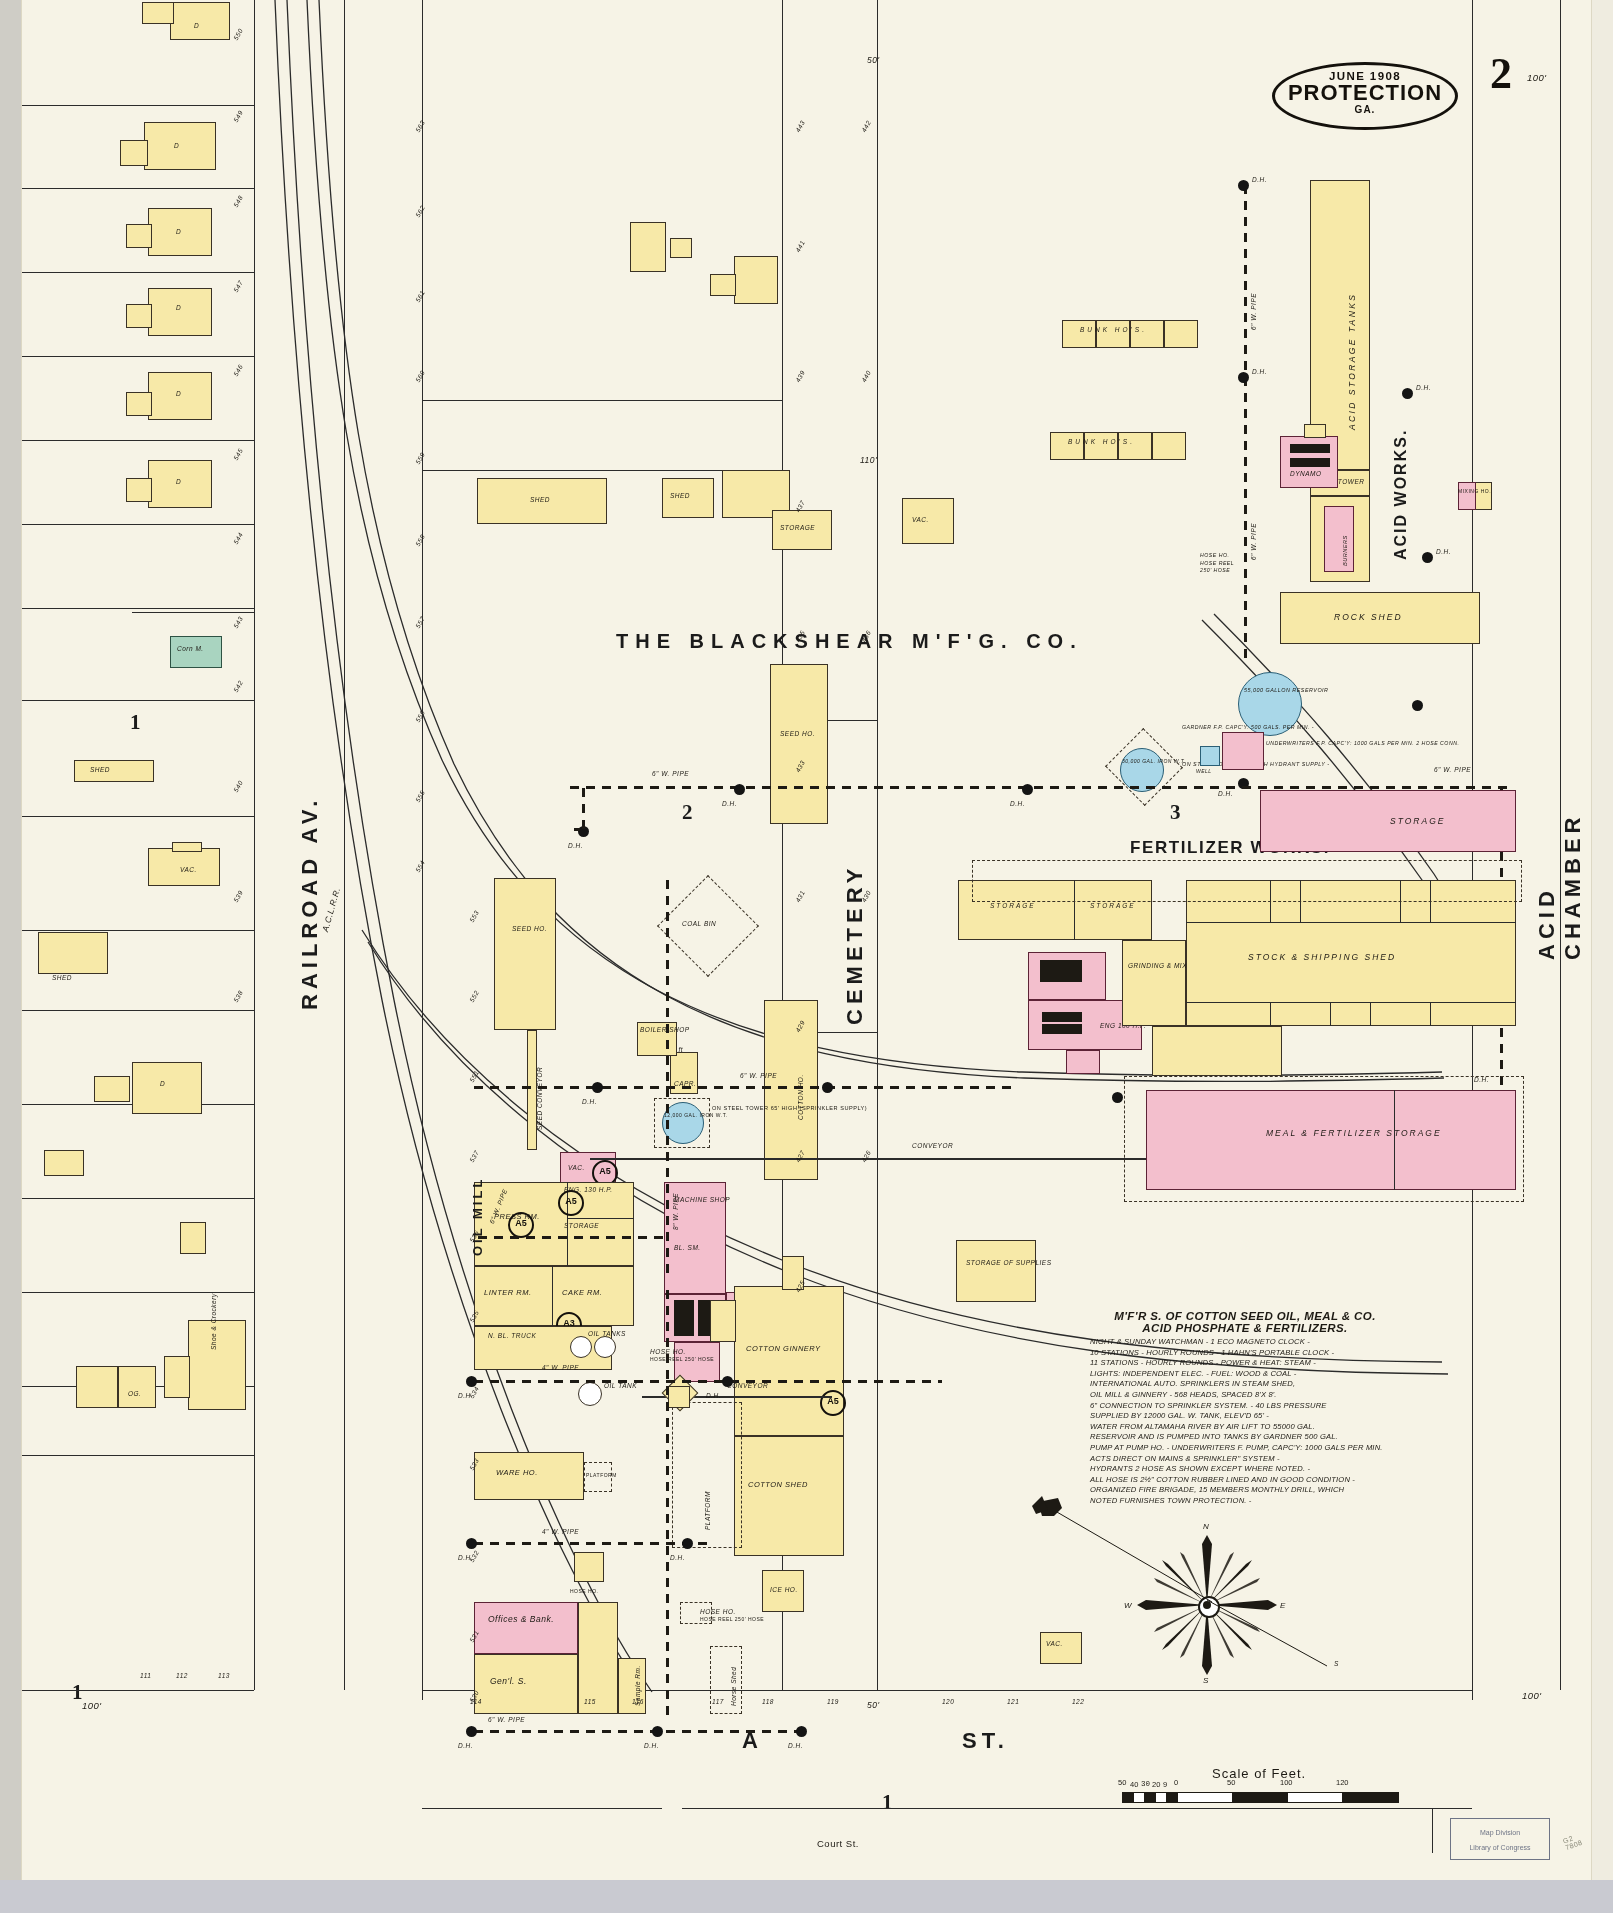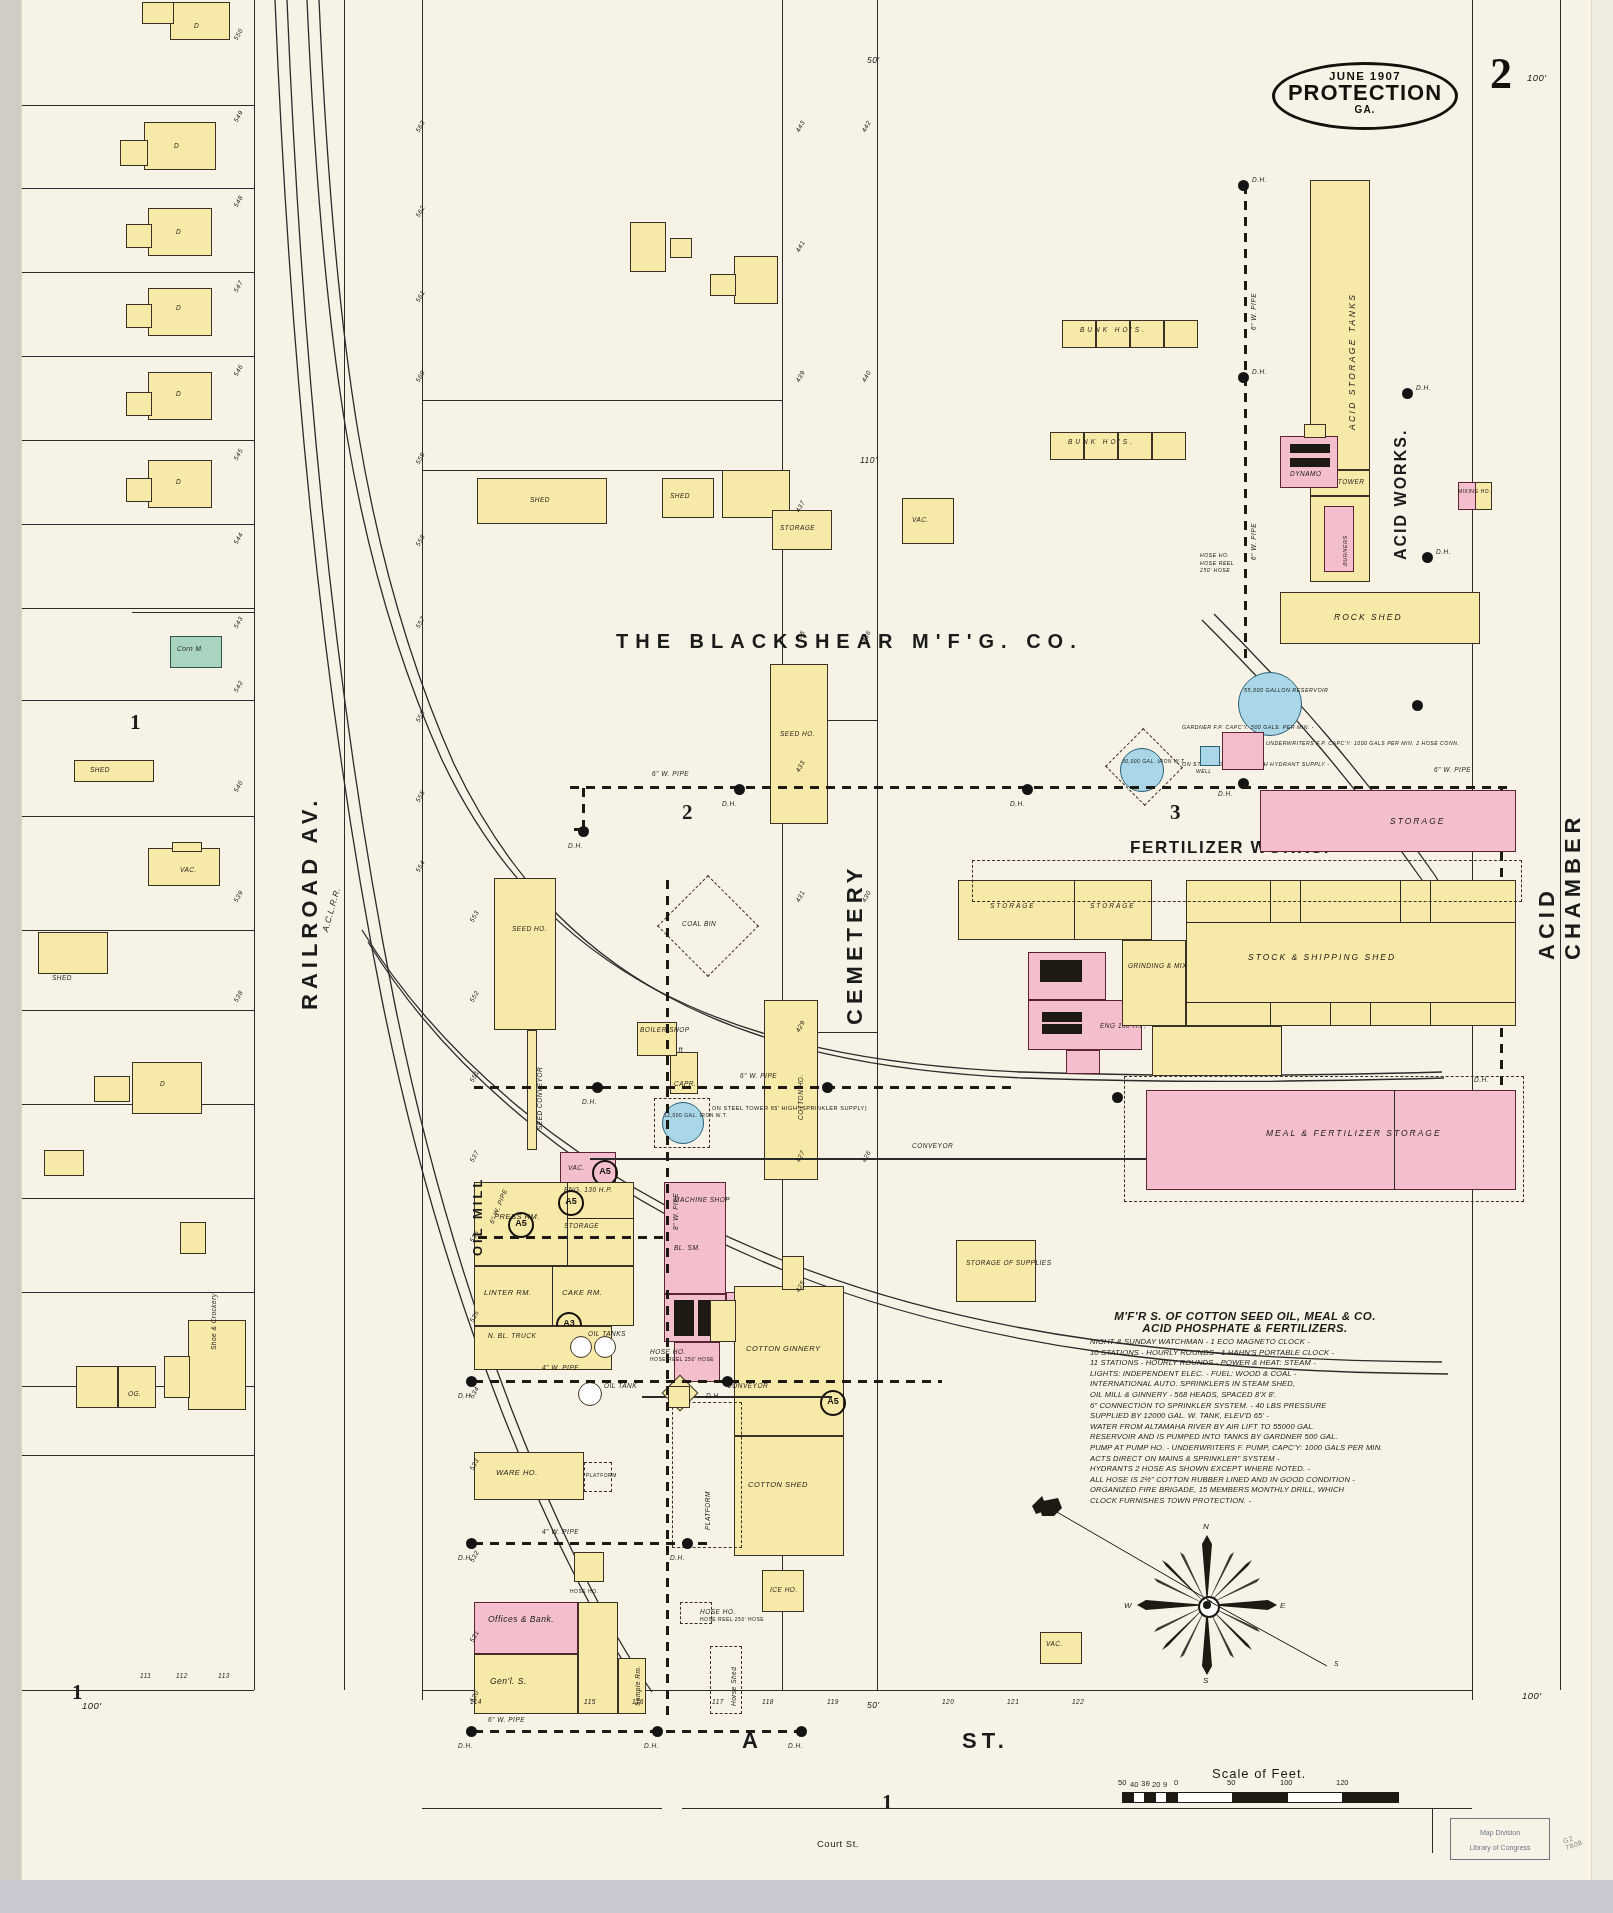--- a/index.html
+++ b/index.html
@@ -84,21 +84,21 @@
 </head>
 <body>
 
 <div id="sheet">
   <div class="lgutter"></div>
   <div class="rgutter"></div>
 
   <div id="paper">
 
     <div id="titleblk">
-      <div class="d">JUNE 1907</div>
+      <div class="d">JUNE 1908</div>
       <div class="n">PROTECTION</div>
       <div class="s">GA.</div>
     </div>
     <div id="sheetno">2</div>
 
     <div class="lbl t9 ital" style="left:1505px;top:72px;">100'</div>
     <div class="lbl t9 ital" style="left:1500px;top:1690px;">100'</div>
     <div class="lbl t9 ital" style="left:60px;top:1700px;">100'</div>
 
     <div class="bignum" style="left:50px;top:1680px;">1</div>
@@ -596,21 +596,21 @@
           <p>OIL MILL &amp; GINNERY - 568 HEADS, SPACED 8'X 8'.</p>
           <p>6" CONNECTION TO SPRINKLER SYSTEM. - 40 LBS PRESSURE</p>
           <p>SUPPLIED BY 12000 GAL. W. TANK, ELEV'D 65' -</p>
           <p>WATER FROM ALTAMAHA RIVER BY AIR LIFT TO 55000 GAL.</p>
           <p>RESERVOIR AND IS PUMPED INTO TANKS BY GARDNER 500 GAL.</p>
           <p>PUMP AT PUMP HO. - UNDERWRITERS F. PUMP, CAPC'Y: 1000 GALS PER MIN.</p>
           <p>ACTS DIRECT ON MAINS &amp; SPRINKLER" SYSTEM -</p>
           <p>HYDRANTS 2 HOSE AS SHOWN EXCEPT WHERE NOTED. -</p>
           <p>ALL HOSE IS 2½" COTTON RUBBER LINED AND IN GOOD CONDITION -</p>
           <p>ORGANIZED FIRE BRIGADE, 15 MEMBERS MONTHLY DRILL, WHICH</p>
-          <p>CLOCK FURNISHES TOWN PROTECTION. -</p>
+          <p>NOTED FURNISHES TOWN PROTECTION. -</p>
         </div>
     </div>
 
     <div id="compass">
       <svg width="150" height="150" viewBox="0 0 150 150">
         <g fill="#1d1a14">
           <polygon points="75,75 70,14 75,5 80,14"></polygon>
           <polygon points="75,75 80,136 75,145 70,136"></polygon>
           <polygon points="75,75 14,70 5,75 14,80"></polygon>
           <polygon points="75,75 136,80 145,75 136,70"></polygon>

